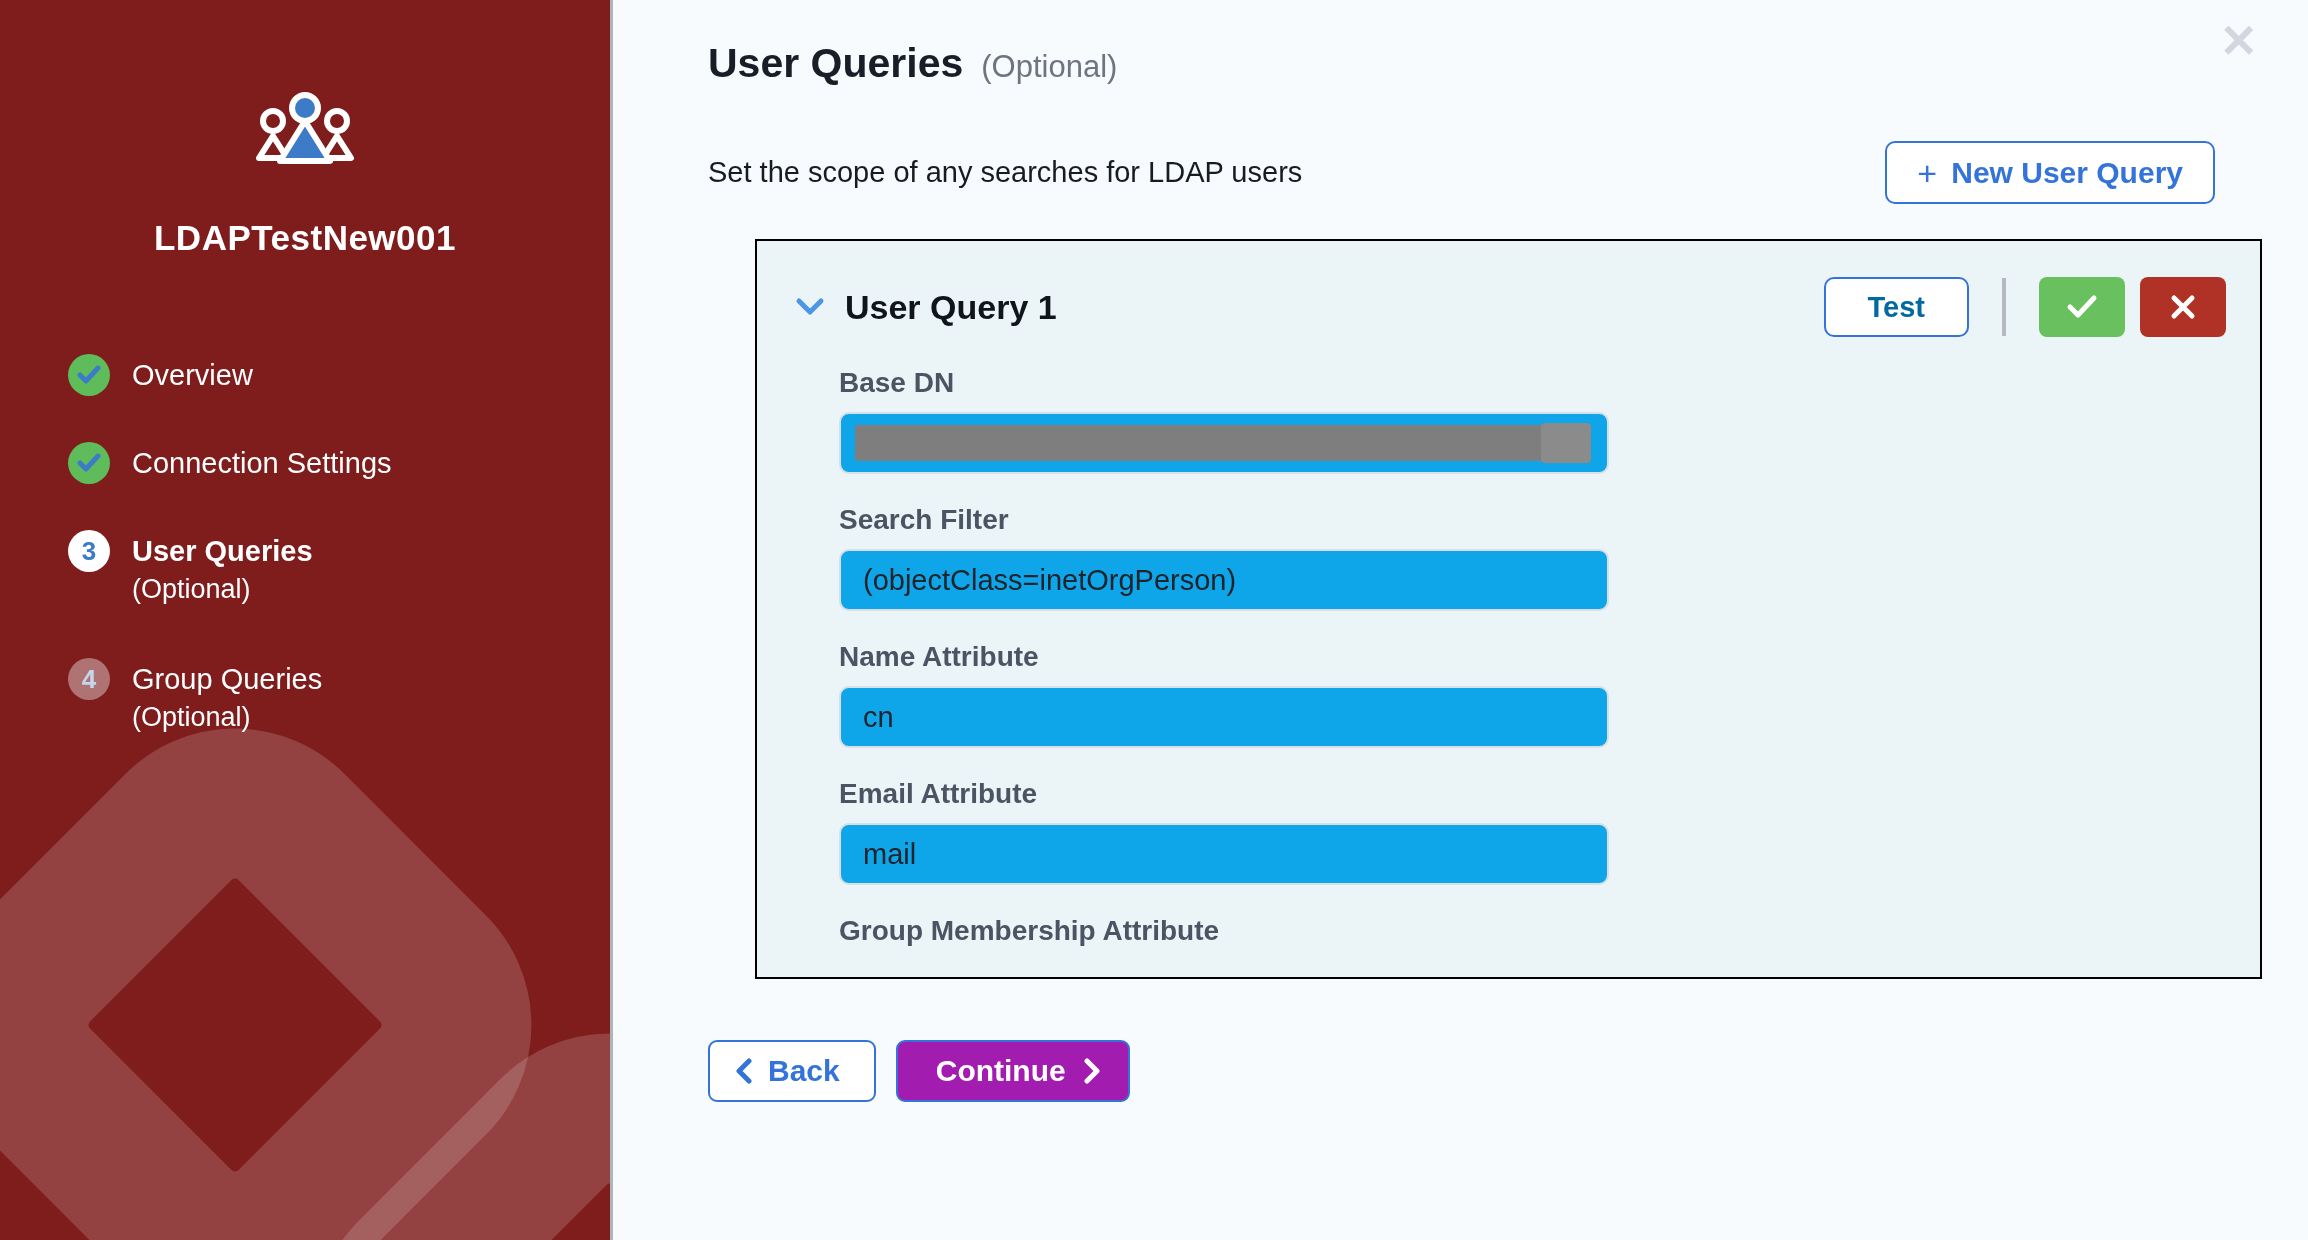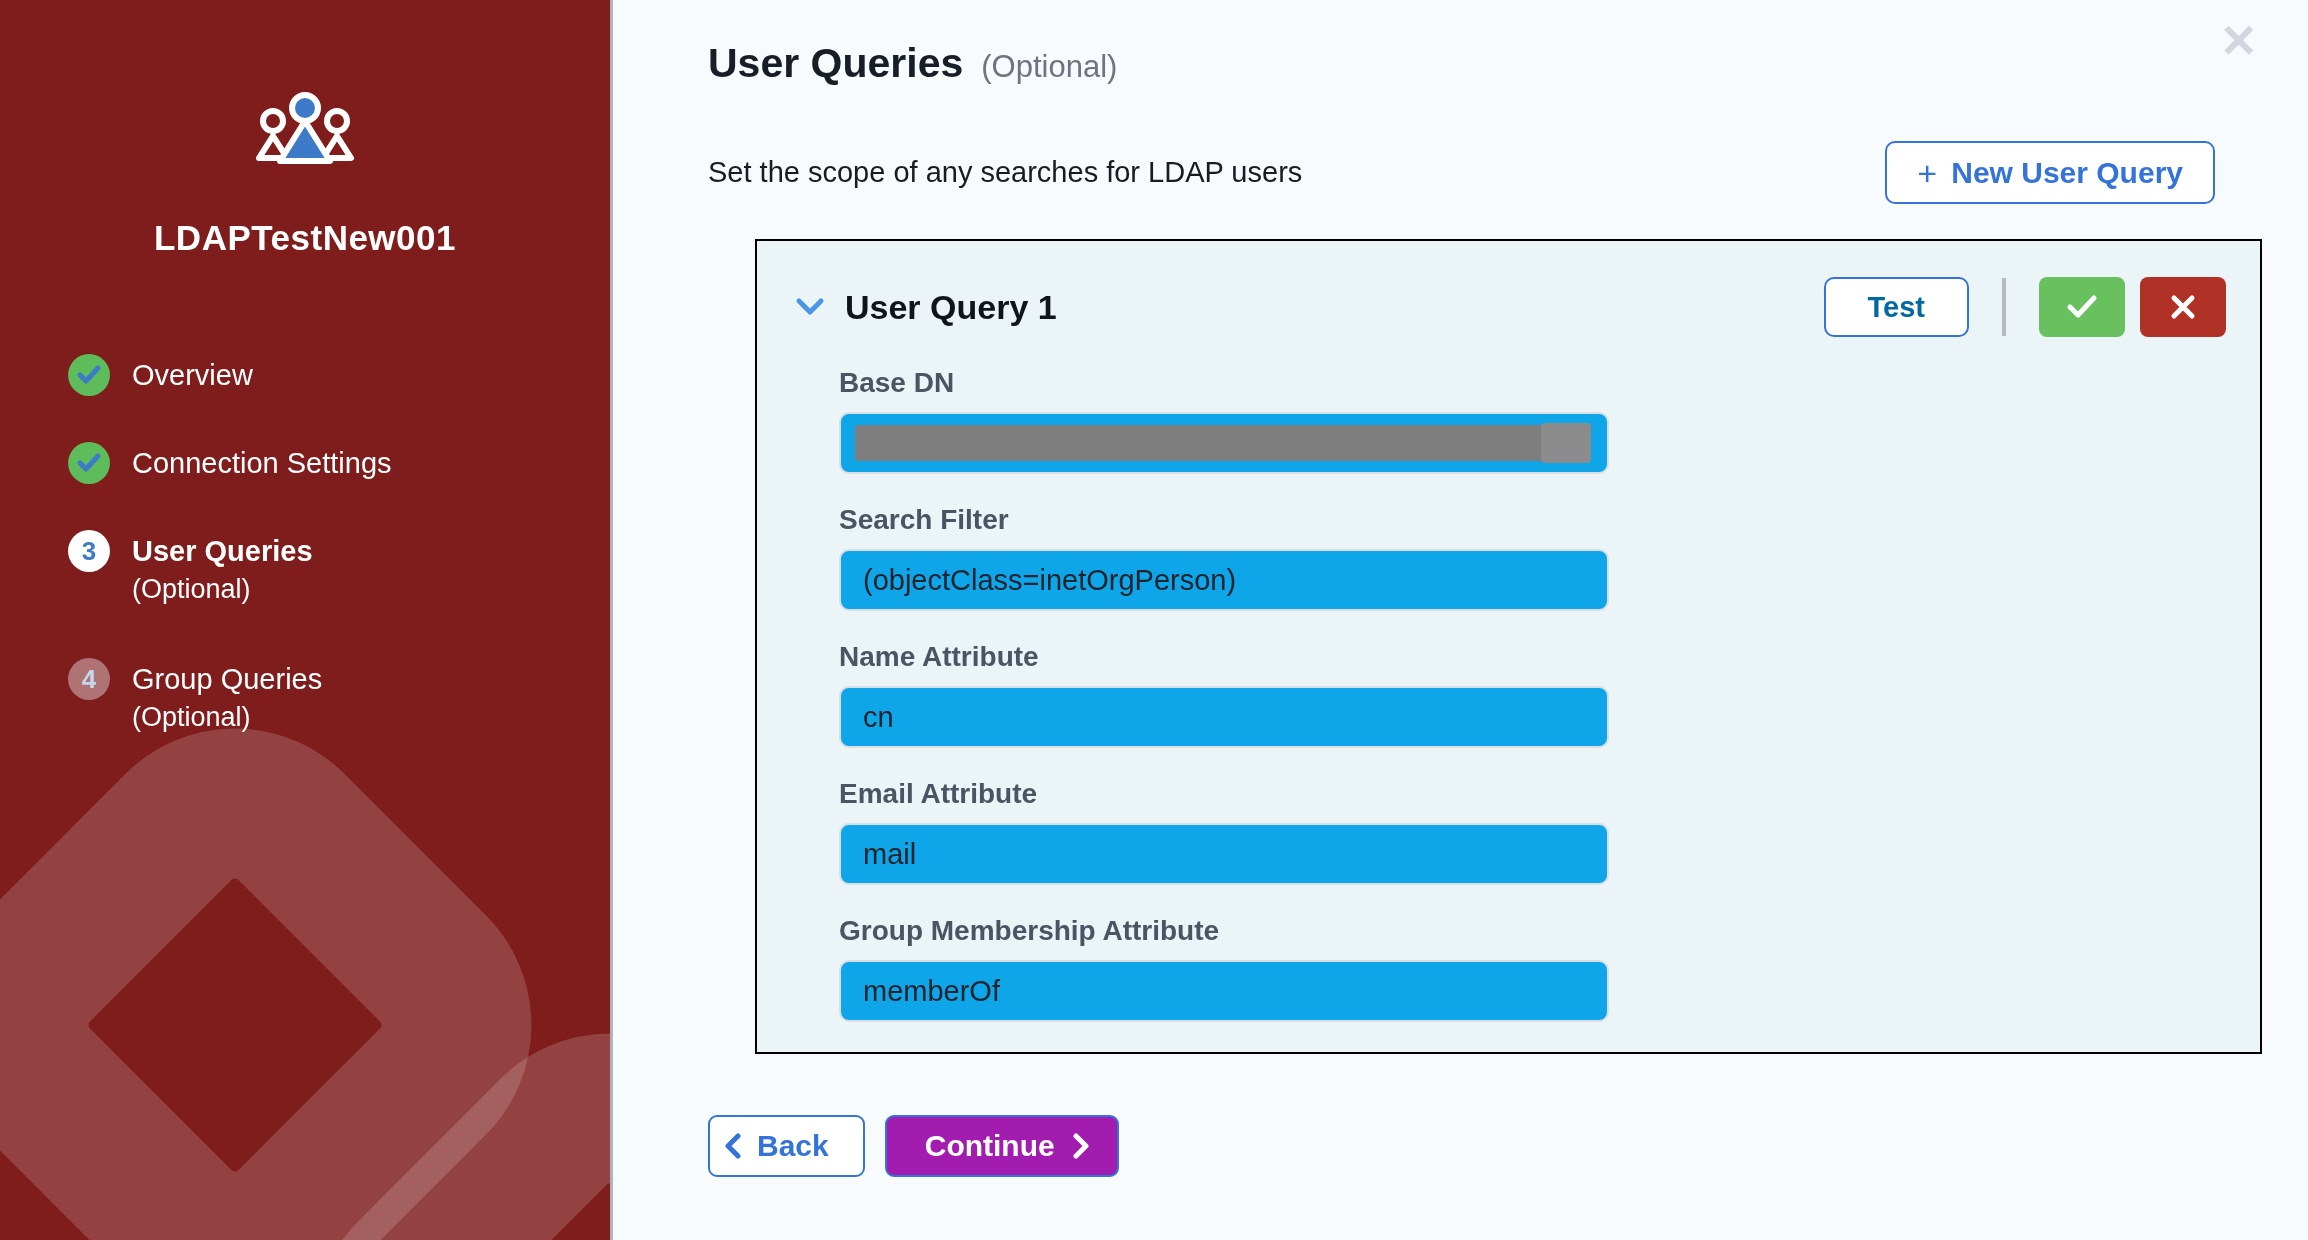--- a/index.html
+++ b/index.html
@@ -161,21 +161,21 @@
 
   
   .footer-row { margin-top:61px; display:flex; gap:20px; }
   .back-btn {
     display:flex; align-items:center; gap:16px;
     background:#ffffff;
     border:2px solid #3473d9;
     color:#3473d9;
     font-size:30px; font-weight:bold;
     border-radius:9px;
-    height:62px; padding:0 34px 0 15px;
+    height:62px; padding:0 34px 0 26px;
   }
   .continue-btn {
     display:flex; align-items:center; gap:18px;
     background:#a21caf;
     border:2px solid #3473d9;
     color:#ffffff;
     font-size:30px; font-weight:bold;
     border-radius:9px;
     height:62px; padding:0 28px 0 38px;
   }
@@ -319,23 +319,20 @@
 
       <div class="field">
         <div class="field-label">Email Attribute</div>
         <div class="textbox" role="textbox">
           <span>mail</span>
         </div>
       </div>
 
       <div class="field">
         <div class="field-label">Group Membership Attribute</div>
-        <div class="textbox" role="textbox">
-          <span>memberOf</span>
-        </div>
       </div>
 
     </div>
   </section>
 
   <div class="footer-row">
     <button class="btn back-btn">
       <svg width="16" height="26" viewBox="0 0 16 26" fill="none" stroke="#3473d9" stroke-width="5" stroke-linecap="round" stroke-linejoin="round">
         <path d="M13 3 L3 13 L13 23"></path>
       </svg>

